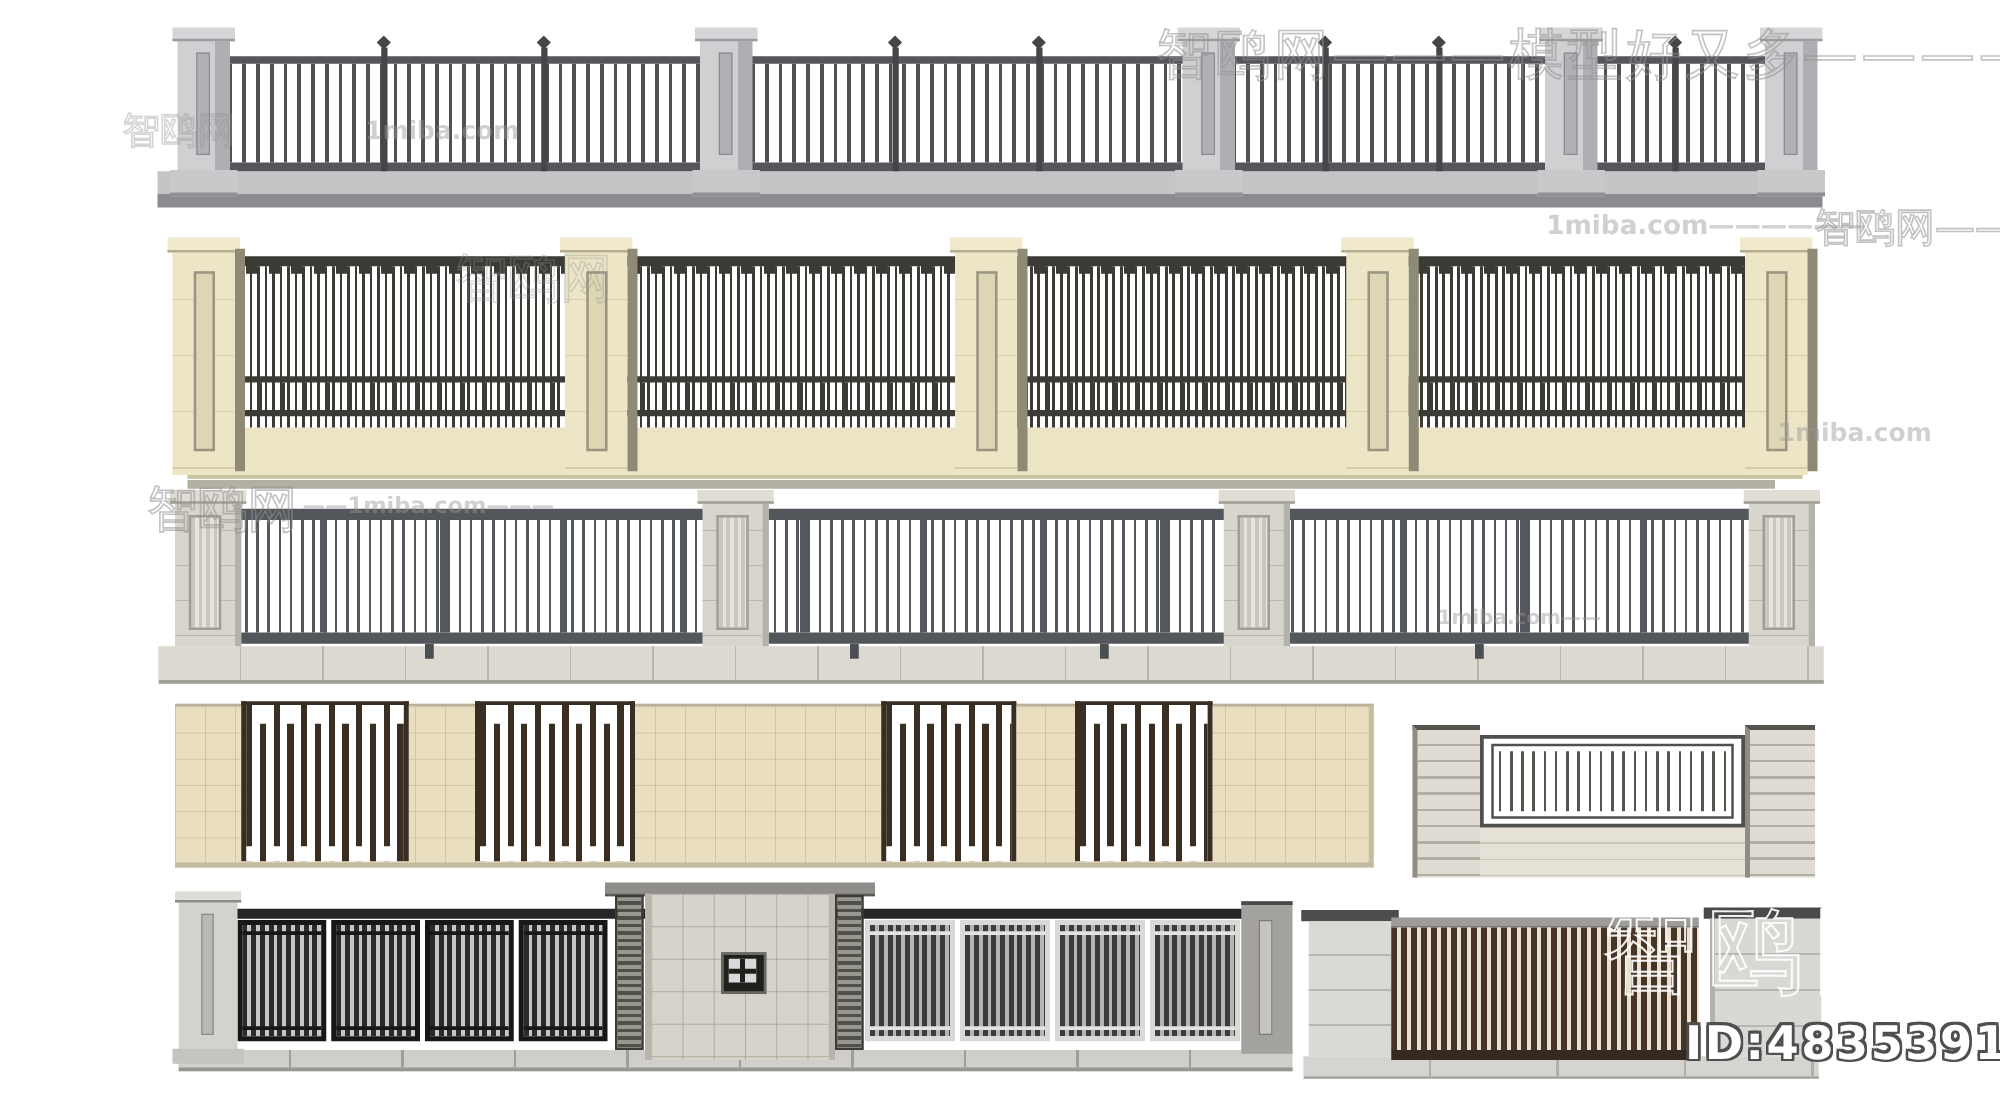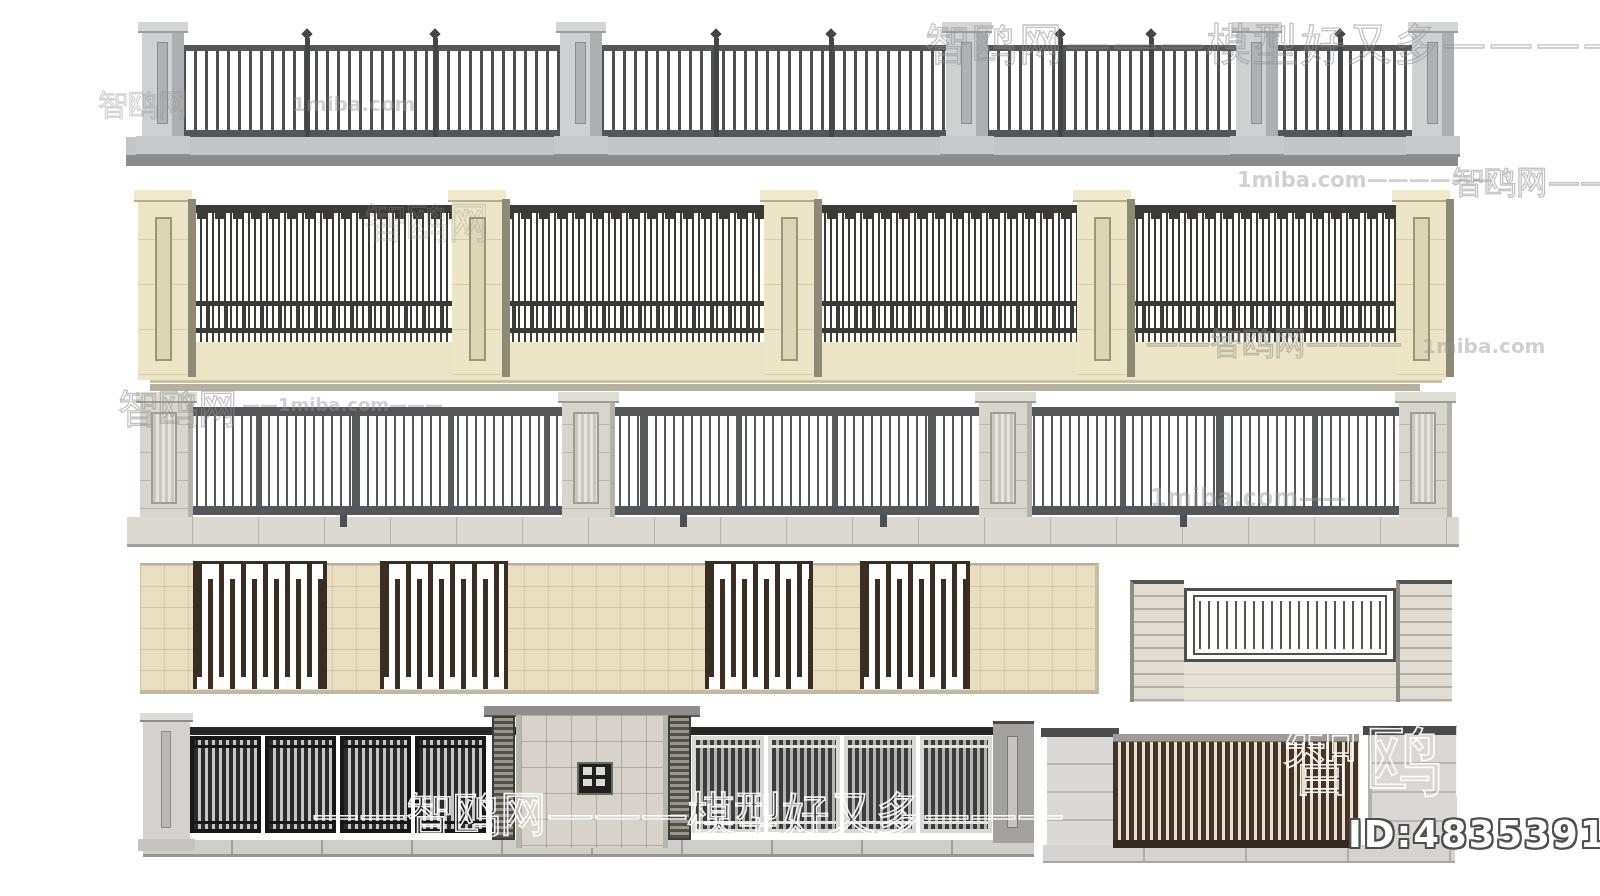--- a/index.html
+++ b/index.html
@@ -281,22 +281,20 @@
     <div class="abs br-toprail"></div>
     <div class="abs br-slats"></div>
   </div>
 
   <span class="wm og" style="left:925px;top:22px;font-size:44px;letter-spacing:3px">智鸥网———模型好又多————</span>
   <span class="wm fg" style="left:292px;top:94px;font-size:20px">1miba.com</span>
   <span class="wm og" style="left:98px;top:90px;font-size:30px;opacity:.7">智鸥网</span>
   <span class="wm og" style="left:364px;top:202px;font-size:42px;opacity:.6">智鸥网</span>
   <span class="wm fg" style="left:1237px;top:170px;font-size:21px">1miba.com——————</span>
   <span class="wm og" style="left:1452px;top:166px;font-size:32px">智鸥网——</span>
-  <span class="wm og" style="left:1146px;top:327px;font-size:32px">——智鸥网———</span>
   <span class="wm fg" style="left:1422px;top:336px;font-size:20px">1miba.com</span>
   <span class="wm og" style="left:118px;top:388px;font-size:40px">智鸥网</span>
   <span class="wm fg" style="left:242px;top:396px;font-size:18px">——1miba.com———</span>
-  <span class="wm fg" style="left:1150px;top:486px;font-size:24px">1miba.com——</span>
-  <span class="wm ow" style="left:312px;top:790px;font-size:47px">——智鸥网———模型好又多———</span>
+  <span class="wm fg" style="left:1150px;top:486px;font-size:16px">1miba.com——</span>
   <span class="wm ow" style="left:1282px;top:722px;font-size:76px;letter-spacing:8px">智鸥网</span>
   <span class="wm-id" style="left:1348px;top:813px;font-size:37px">ID:483539197</span>
 
 </div>
 
 </body></html>

